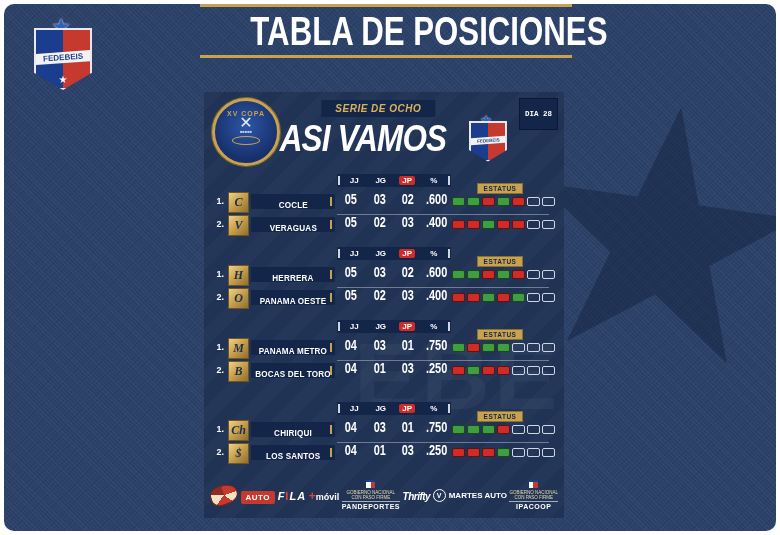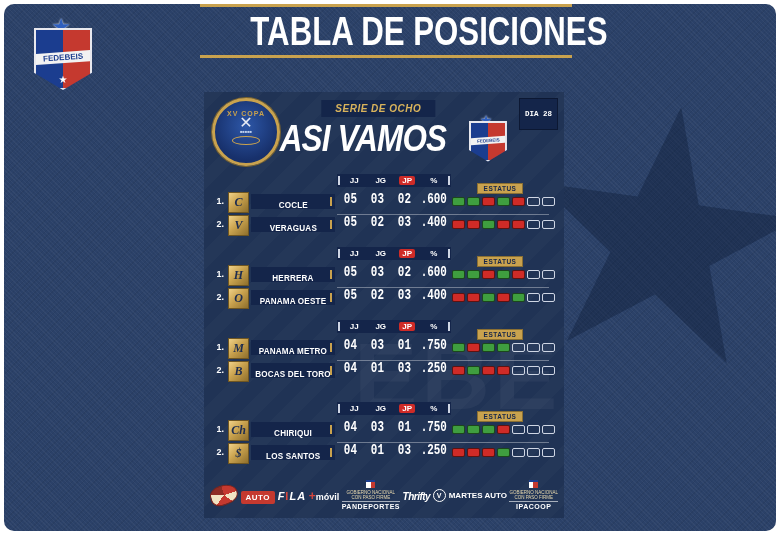--- a/index.html
+++ b/index.html
@@ -64,21 +64,21 @@
   .estatus{position:absolute;left:262px;top:3px;width:68px;text-align:center;}
   .estatus span{background:#c9a24e;color:#14254a;font-size:6.5px;font-weight:bold;padding:1px 6px;border:1px solid #8a6f33;letter-spacing:0.5px;}
   .team-row{position:absolute;left:0;width:360px;height:17px;}
   .rank{position:absolute;left:2px;top:3px;width:18px;text-align:right;color:#fff;font-size:9px;font-weight:bold;}
   .initial{position:absolute;left:24px;top:-1px;width:19px;height:19px;background:linear-gradient(135deg,#f0d188 0%,#c9a24e 45%,#8f6f2c 100%);
     border:1px solid #6f5622;color:#1d2c50;font-weight:bold;font-style:italic;font-size:12px;text-align:center;line-height:19px;font-family:"Liberation Serif",serif;}
   .name-bar{position:absolute;left:47px;top:1px;width:84px;height:15px;background:#14254a;color:#fff;text-align:center;}
   .name-bar .nm{font-size:9px;font-weight:bold;line-height:15px;letter-spacing:0.2px;}
   .name-bar:after{content:"";position:absolute;right:3px;top:3px;width:2px;height:9px;background:#c9a24e;}
   .stats{position:absolute;left:133px;top:-2px;width:114px;display:flex;}
-  .stats .st{flex:1;text-align:center;color:#fff;font-size:14px;font-weight:bold;font-family:Liberation Mono, monospace;}
+  .stats .st{flex:1;text-align:center;color:#fff;font-size:14px;font-weight:bold;}
   .status-cells{position:absolute;left:248px;top:4px;display:flex;gap:2px;}
   .cell{width:11px;height:7px;border-radius:2px;border:1px solid rgba(0,0,0,0.55);}
   .cell.e{border:1px solid #cfd6e4;background:transparent;}
   .row-sep{position:absolute;left:133px;width:212px;height:1px;background:rgba(255,255,255,0.35);}
 
   
   .sponsors{position:absolute;left:6px;right:6px;top:388px;height:30px;display:flex;align-items:center;justify-content:space-between;}
   .sp{color:#fff;text-align:center;white-space:nowrap;}
   .sp-swirl{width:26px;height:18px;border-radius:50% 60% 55% 45%;transform:rotate(-18deg);
     background:conic-gradient(#c5392f 0 25%, #f2e3c2 25% 40%, #c5392f 40% 65%, #f2e3c2 65% 80%, #8f2c24 80% 100%);border:1px solid #7c241d;}

